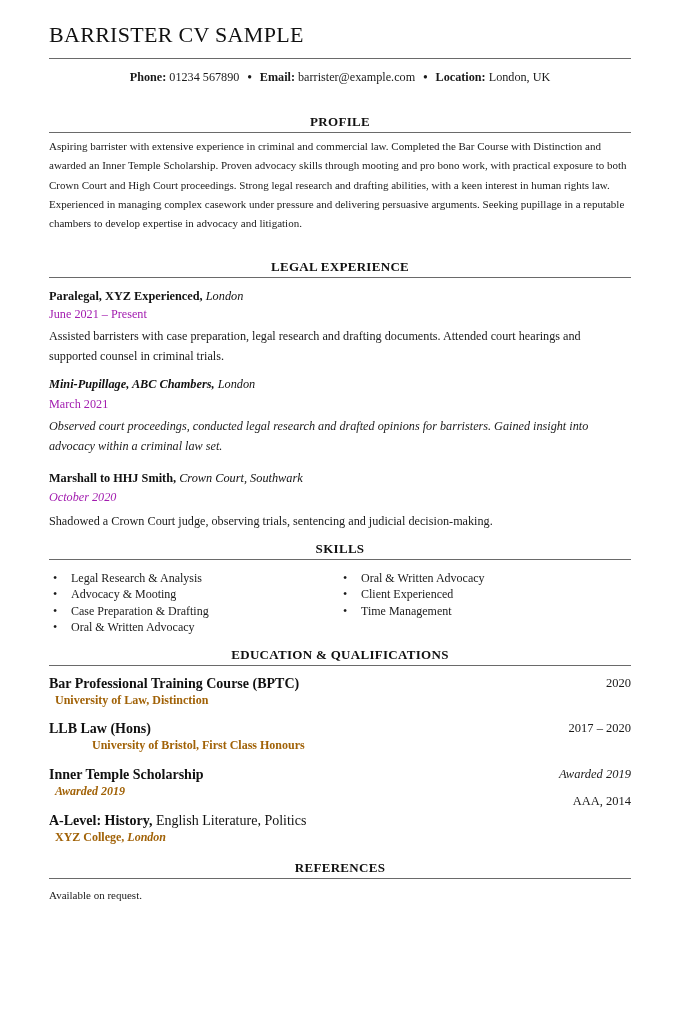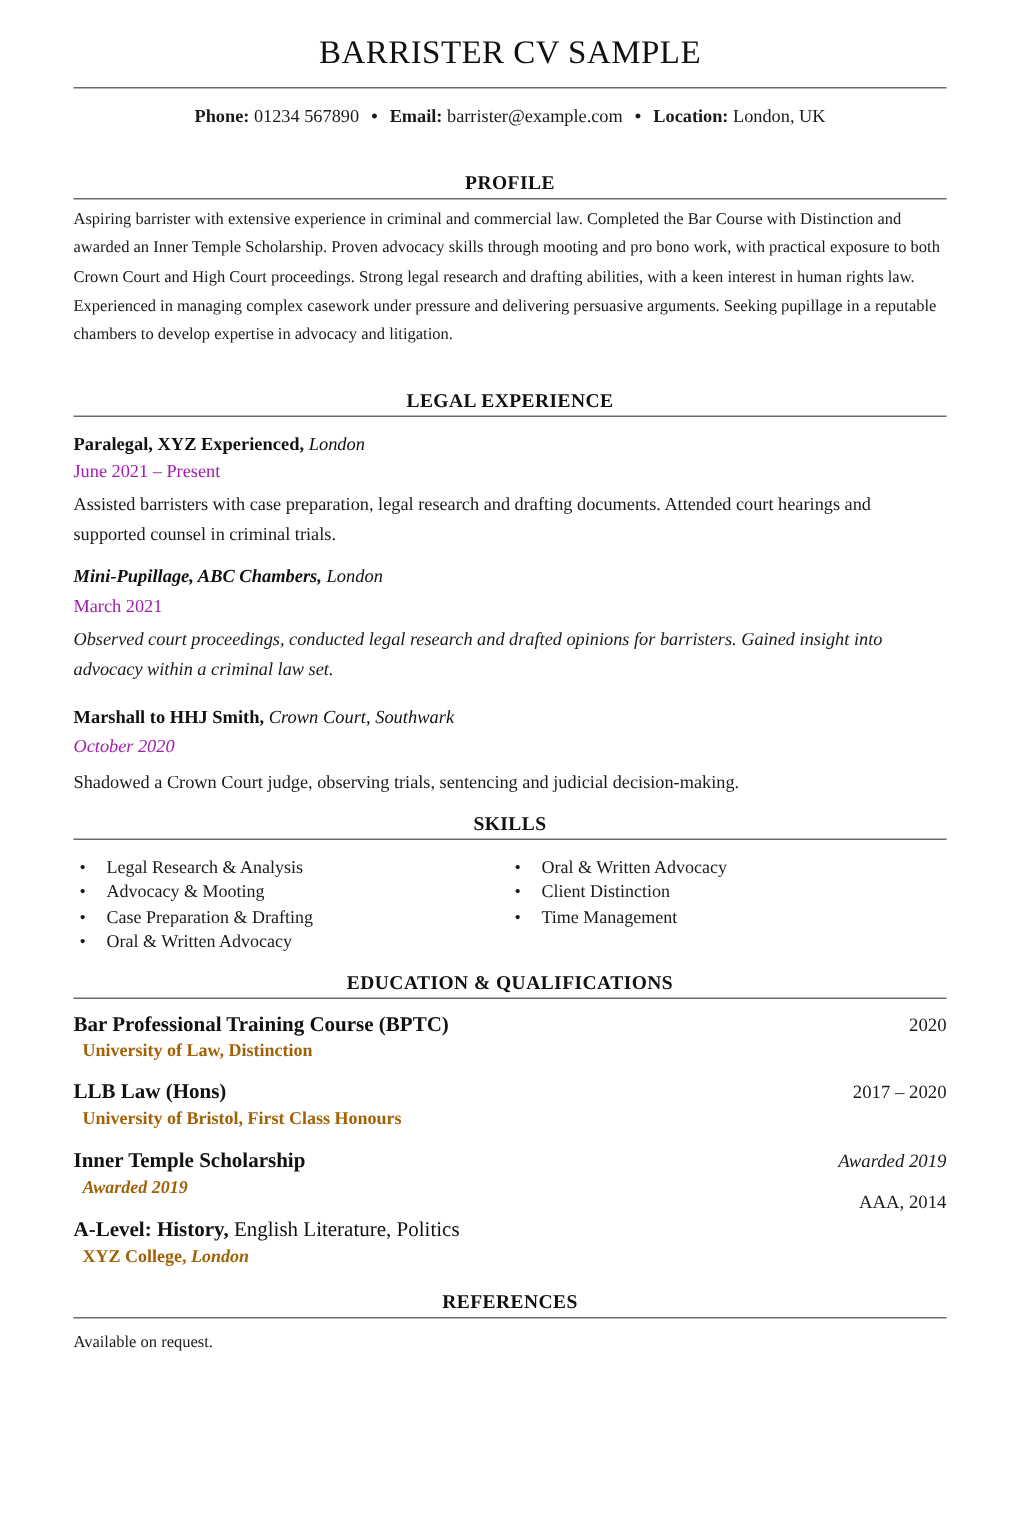--- a/index.html
+++ b/index.html
@@ -19,21 +19,21 @@
       position: absolute;
       left: 49px;
       top: 0;
       width: 582px;
     }
     .title {
       position: absolute;
       left: 0;
       top: 22px;
       width: 582px;
-      text-align: center;
+      text-align: left;
       font-size: 22px;
       letter-spacing: 0.3px;
       color: #111;
     }
     .title-rule {
       position: absolute;
       left: 0;
       top: 58px;
       width: 582px;
       height: 0;
@@ -208,37 +208,37 @@
 
   <ul class="skills-col" style="left:0; top:570px;">
     <li><span class="bullet">•</span><span>Legal Research &amp; Analysis</span></li>
     <li><span class="bullet">•</span><span>Advocacy &amp; Mooting</span></li>
     <li><span class="bullet">•</span><span>Case Preparation &amp; Drafting</span></li>
     <li><span class="bullet">•</span><span>Oral &amp; Written Advocacy</span></li>
   </ul>
 
   <ul class="skills-col" style="left:290px; top:570px;">
     <li><span class="bullet">•</span><span>Oral &amp; Written Advocacy</span></li>
-    <li><span class="bullet">•</span><span>Client Distinction</span></li>
+    <li><span class="bullet">•</span><span>Client Experienced</span></li>
     <li><span class="bullet">•</span><span>Time Management</span></li>
   </ul>
 
   <div class="section-head" style="top:647px;">EDUCATION &amp; QUALIFICATIONS</div>
   <div class="section-rule" style="top:665px;"></div>
 
   <div>
     <div class="edu-title" style="top:676px;">Bar Professional Training Course (BPTC)</div>
     <div class="edu-right" style="top:676px;">2020</div>
     <div class="edu-sub" style="top:693px;">University of Law, Distinction</div>
   </div>
 
   <div>
     <div class="edu-title" style="top:721px;">LLB Law (Hons)</div>
     <div class="edu-right" style="top:721px;">2017 – 2020</div>
-    <div class="edu-sub" style="top:738px;">University of Bristol, First Class Honours</div>
+    <div class="edu-sub" style="top:738px;margin-left:37px;">University of Bristol, First Class Honours</div>
   </div>
 
   <div>
     <div class="edu-title" style="top:767px;">Inner Temple Scholarship</div>
     <div class="edu-right italic" style="top:767px;">Awarded 2019</div>
     <div class="edu-sub italic" style="top:784px;">Awarded 2019</div>
   </div>
 
   <div>
     <div class="edu-title" style="top:813px;">

